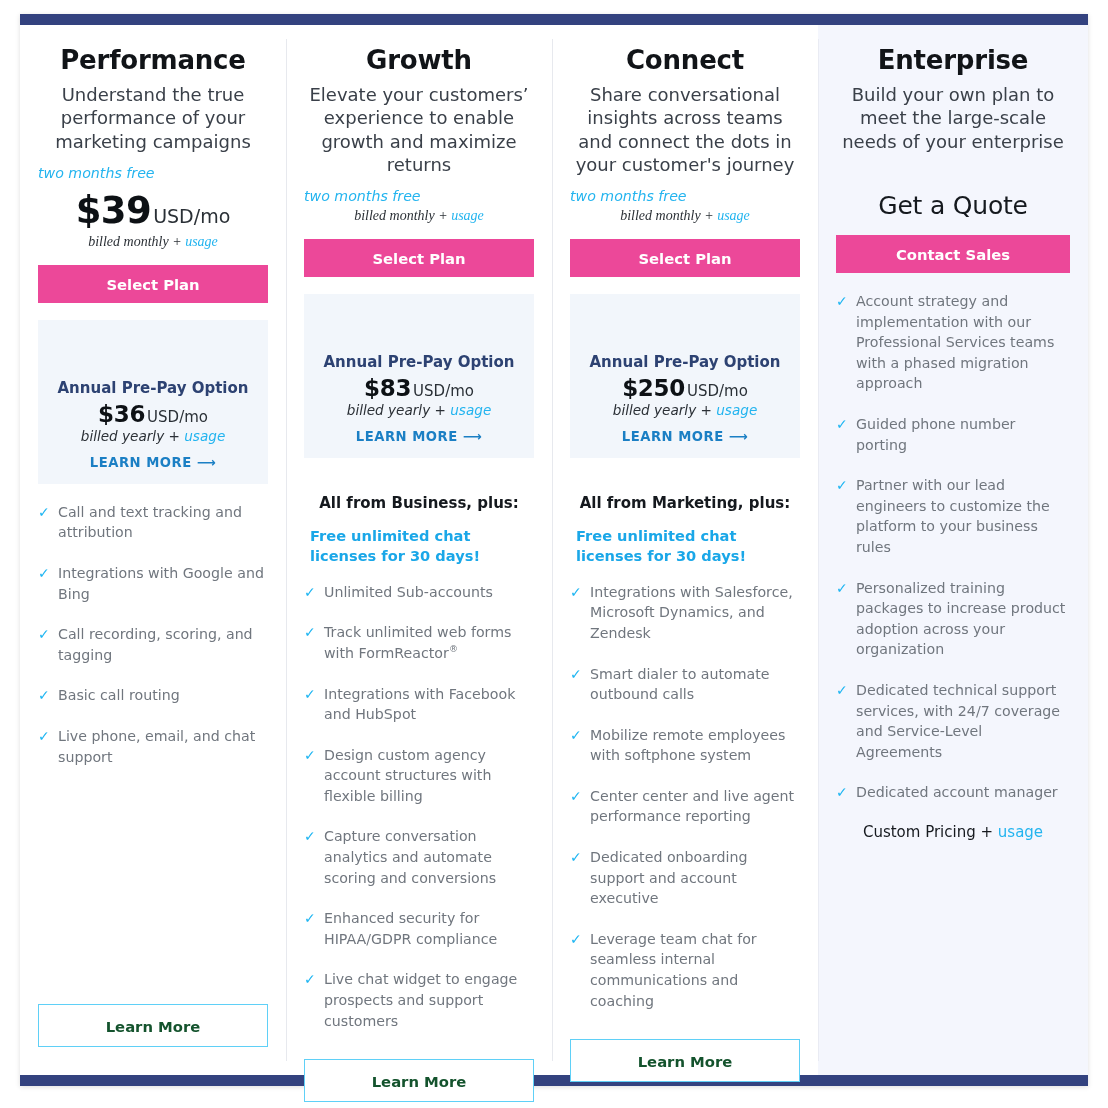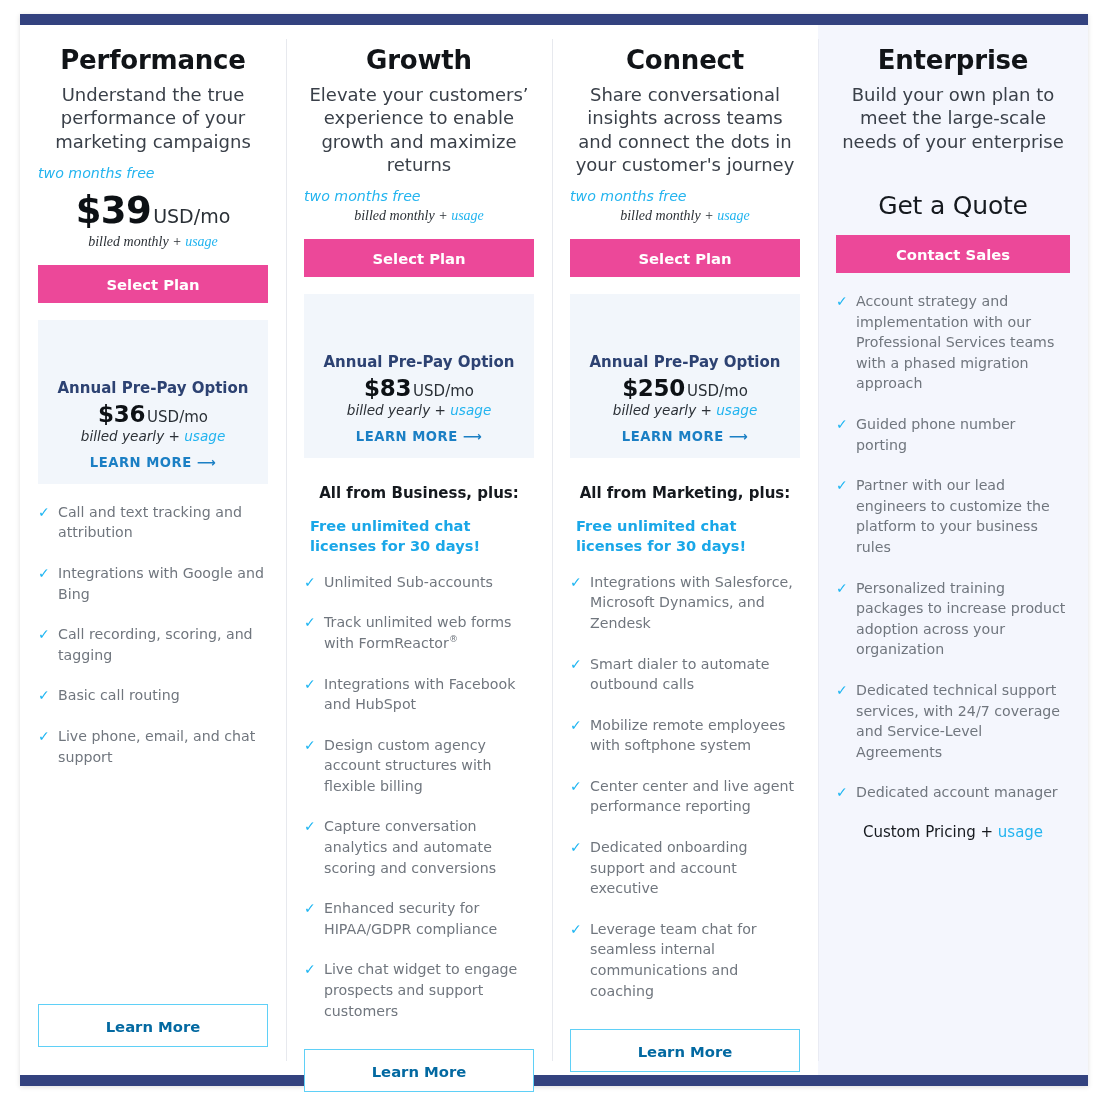--- a/index.html
+++ b/index.html
@@ -188,21 +188,21 @@
     color: #1b7fc4;
     letter-spacing: 0.5px;
     cursor: pointer;
     text-decoration: none;
   }
   .section-head {
     text-align: center;
     font-size: 15px;
     font-weight: bold;
     color: #15191e;
-    margin-top: 26px;
+    margin-top: 36px;
   }
   .col-4 .section-head { margin-top: 22px; text-align: left; }
   .promo {
     font-size: 14.6px;
     font-weight: bold;
     color: #1aa7e8;
     line-height: 1.35;
     margin-top: 14px;
     padding-left: 6px;
   }
@@ -239,21 +239,21 @@
     color: #15191e;
   }
   .custom-pricing .usage { color: #23b4ef; cursor: pointer; }
   .spacer { flex: 1 1 auto; min-height: 8px; }
   .btn-outline {
     display: block;
     margin: 0 0 28px 0;
     height: 43px;
     line-height: 41px;
     background: #ffffff;
-    color: #0369a1;
+    color: #14532d;
     border: 1px solid #5fd0f7;
     font-size: 14.8px;
     font-weight: bold;
     text-align: center;
     cursor: pointer;
     width: 100%;
     box-sizing: border-box;
     font-family: inherit;
   }
   .quote-head {

